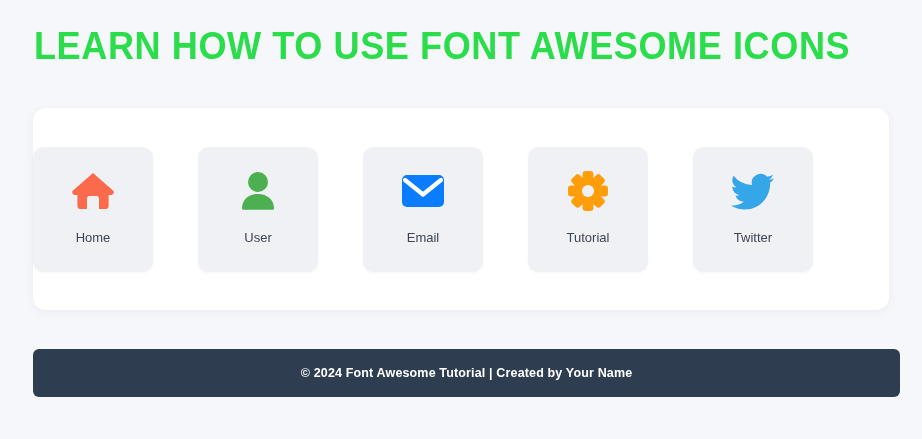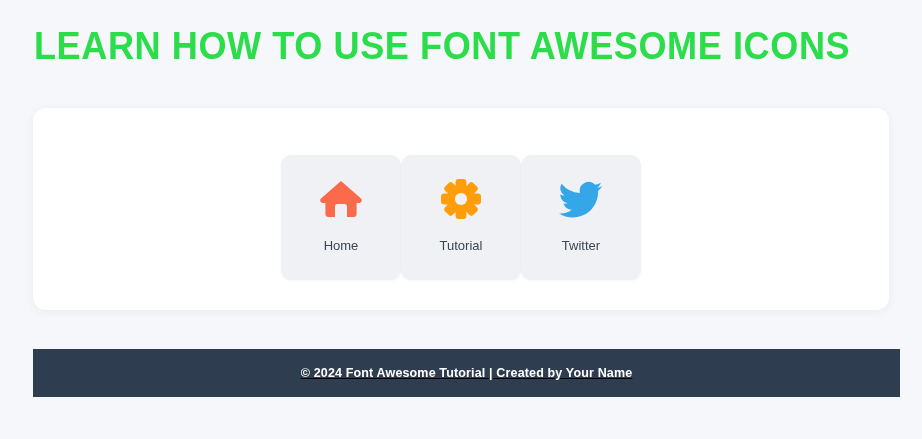--- a/index.html
+++ b/index.html
@@ -48,26 +48,26 @@
     width: 856px;
     height: 202px;
     background: #ffffff;
     border-radius: 13px;
     box-shadow: 0 2px 10px rgba(40, 50, 80, 0.055);
   }
 
   .icon-row {
     position: absolute;
     left: 0;
-    top: 8px;
+    top: 0;
     width: 100%;
     height: 100%;
     display: flex;
     align-items: center;
-    justify-content: center;
+    gap: 45px;
   }
 
   .icon-tile {
     width: 120px;
     height: 125px;
     background: #f0f1f4;
     border-radius: 11px;
     display: flex;
     flex-direction: column;
     align-items: center;
@@ -96,25 +96,24 @@
   }
 
   
   .footer-bar {
     position: absolute;
     left: 33px;
     top: 349px;
     width: 867px;
     height: 48px;
     background: #2e3e50;
-    border-radius: 0;
+    border-radius: 6px;
     display: flex;
     align-items: center;
     justify-content: center;
-    text-decoration: underline;
   }
 
   .footer-text {
     font-size: 12.5px;
     line-height: 16px;
     font-weight: 700;
     color: #ffffff;
     letter-spacing: 0.15px;
     font-family: "Liberation Sans", sans-serif;
   }
@@ -131,21 +130,39 @@
 
       <div class="icon-tile">
         <span class="icon-glyph">
           <svg width="44" height="40" viewBox="0 0 44 40" aria-hidden="true">
             <path d="M22 2 L42 19.5 a2.6 2.6 0 0 1 -1.8 4.5 h-2.6 V35 a3 3 0 0 1 -3 3 H28 V27.5 a2.4 2.4 0 0 0 -2.4 -2.4 h-7.2 A2.4 2.4 0 0 0 16 27.5 V38 H9.4 a3 3 0 0 1 -3 -3 V24 H3.8 A2.6 2.6 0 0 1 2 19.5 Z" fill="#fb6a4a"></path>
           </svg>
         </span>
         <span class="icon-label">Home</span>
       </div>
 
+      <div class="icon-tile">
+        <span class="icon-glyph">
+          <svg width="36" height="40" viewBox="0 0 36 40" aria-hidden="true">
+            <circle cx="18" cy="11" r="10" fill="#4caf50"></circle>
+            <path d="M18 23 C27.5 23 34 29.2 34 37.2 a1.6 1.6 0 0 1 -1.6 1.6 H3.6 A1.6 1.6 0 0 1 2 37.2 C2 29.2 8.5 23 18 23 Z" fill="#4caf50"></path>
+          </svg>
+        </span>
+        <span class="icon-label">User</span>
+      </div>
 
+      <div class="icon-tile">
+        <span class="icon-glyph">
+          <svg width="44" height="34" viewBox="0 0 44 34" aria-hidden="true">
+            <rect x="1" y="1" width="42" height="32" rx="5" fill="#0a7cff"></rect>
+            <path d="M4 6 L22 20.5 L40 6" fill="none" stroke="#ffffff" stroke-width="4.2" stroke-linecap="round" stroke-linejoin="round"></path>
+          </svg>
+        </span>
+        <span class="icon-label">Email</span>
+      </div>
 
       <div class="icon-tile">
         <span class="icon-glyph">
           <svg width="40" height="40" viewBox="0 0 40 40" aria-hidden="true">
             <g fill="#ff9d0a">
               <rect x="14.6" y="0" width="10.8" height="40" rx="3"></rect>
               <rect x="0" y="14.6" width="40" height="10.8" rx="3"></rect>
               <rect x="14.6" y="0" width="10.8" height="40" rx="3" transform="rotate(45 20 20)"></rect>
               <rect x="0" y="14.6" width="40" height="10.8" rx="3" transform="rotate(45 20 20)"></rect>
               <circle cx="20" cy="20" r="14.2"></circle>

